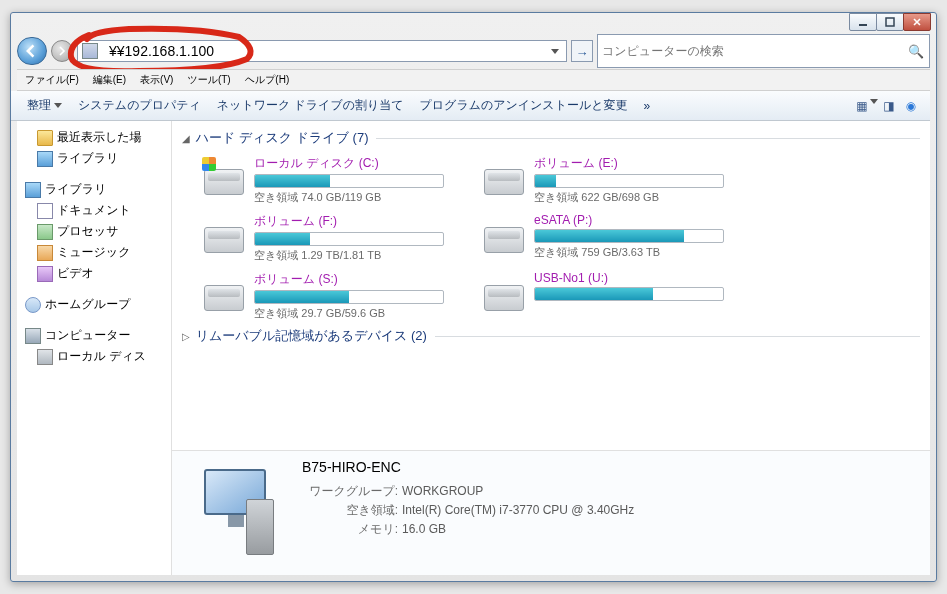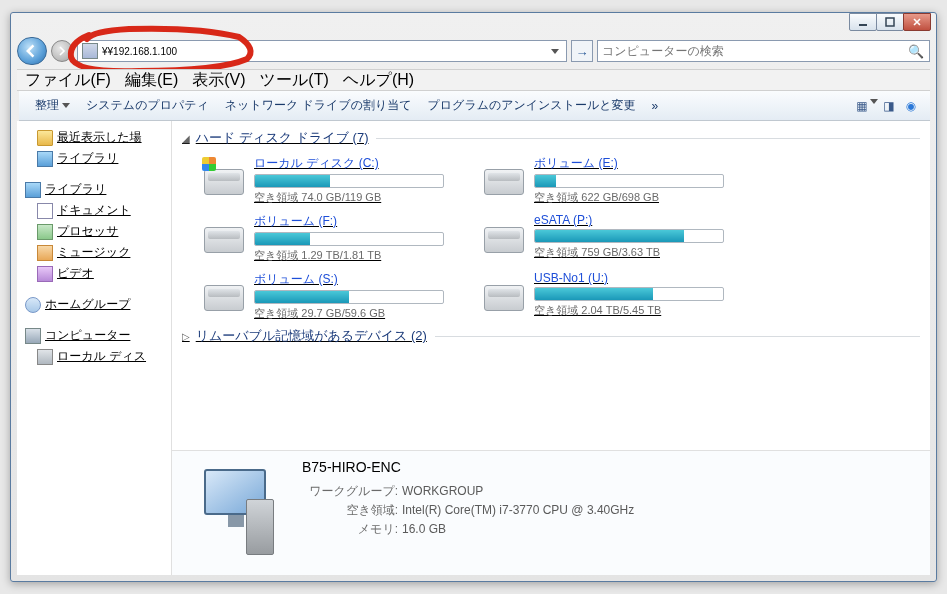--- a/index.html
+++ b/index.html
@@ -12,41 +12,41 @@
 .cap-btn { width: 28px; height: 18px; border: 1px solid #7a8aa0; background: linear-gradient(#fafcfe,#d8e2ec); border-radius: 0 0 2px 2px; margin-left: -1px; display:flex; align-items:center; justify-content:center; }
 .cap-btn.close { background: linear-gradient(#e89a8a,#c05040); border-color:#8a3a30; }
 .cap-btn svg { width:10px; height:10px; }
 
 
 .navbar { position:absolute; top:24px; left:6px; right:6px; height:28px; display:flex; align-items:center; gap:4px; }
 .back-btn { width:30px; height:28px; border-radius:14px; background: radial-gradient(circle at 40% 35%, #bde0f8, #5a9fd8 60%, #2a6aa8); border:1px solid #3a6a98; display:flex; align-items:center; justify-content:center; }
 .fwd-btn { width:22px; height:22px; border-radius:11px; background: radial-gradient(circle at 40% 35%, #e8e8e8, #c0c0c0 60%, #a0a0a0); border:1px solid #888; display:flex; align-items:center; justify-content:center; }
 .addr { flex:0 0 490px; height:22px; background:#fff; border:1px solid #8a9ab0; display:flex; align-items:center; padding:0 4px; }
 .addr-icon { width:16px; height:16px; background:linear-gradient(#d0d8e8,#a8b8d8); border:1px solid #788; margin-right:4px; }
-.addr input { border:none; outline:none; font-size:10px; flex:1; }
+.addr input { border:none; outline:none; font-size:14px; flex:1;margin-left:7px; }
 .addr-drop { width:14px; display:flex; justify-content:center; }
 .refresh-btn { width:22px; height:22px; border:1px solid #8a9ab0; background:#f0f4f8; display:flex; align-items:center; justify-content:center; font-size:13px; color:#2a5a98; }
-.search { flex:1; height:22px; background:#fff; border:1px solid #8a9ab0; display:flex; align-items:center; padding:0 4px; }
+.search { flex:1; height:34px; background:#fff; border:1px solid #8a9ab0; display:flex; align-items:center; padding:0 4px; }
 .search input { border:none; outline:none; font-size:12px; flex:1; color:#888; }
 .search-icon { color:#3070c0; font-size:13px; }
 
 
 .red-circle { position:absolute; top:10px; left:48px; width:200px; height:54px; pointer-events:none; }
 
 
-.menubar { position:absolute; top:56px; left:6px; right:6px; height:22px; background:#f2f2f2; border-top:1px solid #d0d0d0; border-bottom:1px solid #d0d0d0; display:flex; align-items:center; padding-left:8px; gap:14px; font-size:16px; }
-
-
-.toolbar { position:absolute; top:78px; left:8px; right:6px; height:30px; background:linear-gradient(#fafcfe,#e4ecf4); border-bottom:1px solid #c0c8d0; display:flex; align-items:center; padding:0 8px; font-size:12px; color:#1a3a6a; }
+.menubar { position:absolute; top:56px; left:6px; right:6px; height:22px; background:#f2f2f2; border-top:1px solid #d0d0d0; border-bottom:1px solid #d0d0d0; display:flex; align-items:center; padding-left:8px; gap:14px; font-size:10px; }
+
+
+.toolbar { position:absolute; top:78px; left:0; right:6px; height:30px; background:linear-gradient(#fafcfe,#e4ecf4); border-bottom:1px solid #c0c8d0; display:flex; align-items:center; padding:0 8px; font-size:12px; color:#1a3a6a; }
 .tb-btn { padding:3px 8px; display:flex; align-items:center; gap:3px; }
 .tb-spacer { flex:1; }
 .tb-icon { width:22px; display:flex; justify-content:center; color:#3a5a8a; }
 
 
-.body { position:absolute; top:108px; left:6px; right:6px; bottom:6px; display:flex; background:#fff;text-decoration:underline; }
+.body { position:absolute; top:108px; left:6px; right:6px; bottom:6px; display:flex; background:#fff; }
 .sidebar { width:155px; border-right:1px solid #e0e0e0; padding:6px 2px; font-size:12px; overflow:hidden; }
 .sb-item { display:flex; align-items:center; gap:4px; padding:2px 4px 2px 18px; white-space:nowrap; }
 .sb-item.top { padding-left:6px; }
 .sb-icon { width:16px; height:16px; flex-shrink:0; display:inline-block; }
 .sb-sep { height:10px; }
 .folder-icon { background:linear-gradient(#fce79a,#e8b84a); border:1px solid #c89830; border-radius:1px; }
 .lib-icon { background:linear-gradient(#a8d8f8,#5a9fd8); border:1px solid #4a7aa8; }
 .computer-icon { background:linear-gradient(#d8e0e8,#98a8b8); border:1px solid #788; }
 .doc-icon { background:#fff; border:1px solid #88a; }
 .pic-icon { background:linear-gradient(#c8e8c8,#8ac88a); border:1px solid #6a9a6a; }
@@ -60,21 +60,21 @@
 .section-header .arrow { font-size:10px; margin-right:6px; color:#666; }
 .section-header .line { flex:1; height:1px; background:#d8dce0; margin-left:8px; }
 
 .drive-grid { display:flex; flex-wrap:wrap; gap:8px 30px; padding-left:20px; }
 .drive { display:flex; width:250px; gap:8px; }
 .drive-img { width:44px; height:44px; flex-shrink:0; position:relative; }
 .drive-img .disk { position:absolute; bottom:4px; left:2px; width:40px; height:26px; background:linear-gradient(#f0f2f4,#c8ccd0); border:1px solid #98a0a8; border-radius:3px; }
 .drive-img .disk::after { content:""; position:absolute; top:3px; left:3px; width:32px; height:8px; background:linear-gradient(#e0e4e8,#b8bcc0); border-radius:2px; }
 .drive-img.os .flag { position:absolute; top:2px; left:0px; width:14px; height:14px; background:conic-gradient(#e83 0 90deg,#3c3 90deg 180deg,#38e 180deg 270deg,#ec3 270deg); border-radius:2px; }
 .drive-info { flex:1; font-size:12px; }
-.drive-name { color:#1d4ed8; margin-bottom:2px; }
+.drive-name { color:#a21caf; margin-bottom:2px; }
 .prog { width:190px; height:14px; border:1px solid #b0b8c0; background:#fff; border-radius:2px; overflow:hidden; margin-bottom:2px; }
 .prog-fill { height:100%; background:linear-gradient(#4ac8d8,#1a98b8); }
 .drive-free { color:#6a6a6a; font-size:11px; }
 
 
 .details { position:absolute; left:0; right:0; bottom:0; height:125px; border-top:1px solid #e0e0e0; background:#fafcfe; display:flex; padding:8px 14px; font-size:12px; }
 .details .thumb { width:110px; height:100px; position:relative; }
 .details .info { padding-left:6px; }
 .details .name { font-size:14px; color:#000; margin-bottom:8px; }
 .details .row { color:#5a5a5a; margin-bottom:2px; }
@@ -277,21 +277,20 @@
           </div>
           <div class="drive">
             <div class="drive-img ">
               <div class="disk"></div>
             </div>
   <div class="drive-info">
     <div class="drive-name">USB-No1 (U:)</div>
     <div class="prog">
                 <div class="prog-fill" style="width:63%"></div>
               </div>
-    <div class="drive-free">空き領域 2.04 TB/5.45 TB</div>
   </div>
           </div>
         </div>
 
       <div class="section-header" style="margin-top:6px">
         <span class="arrow">▷</span>
         <span>リムーバブル記憶域があるデバイス (2)</span>
         <span class="line"></span>
       </div>
 

